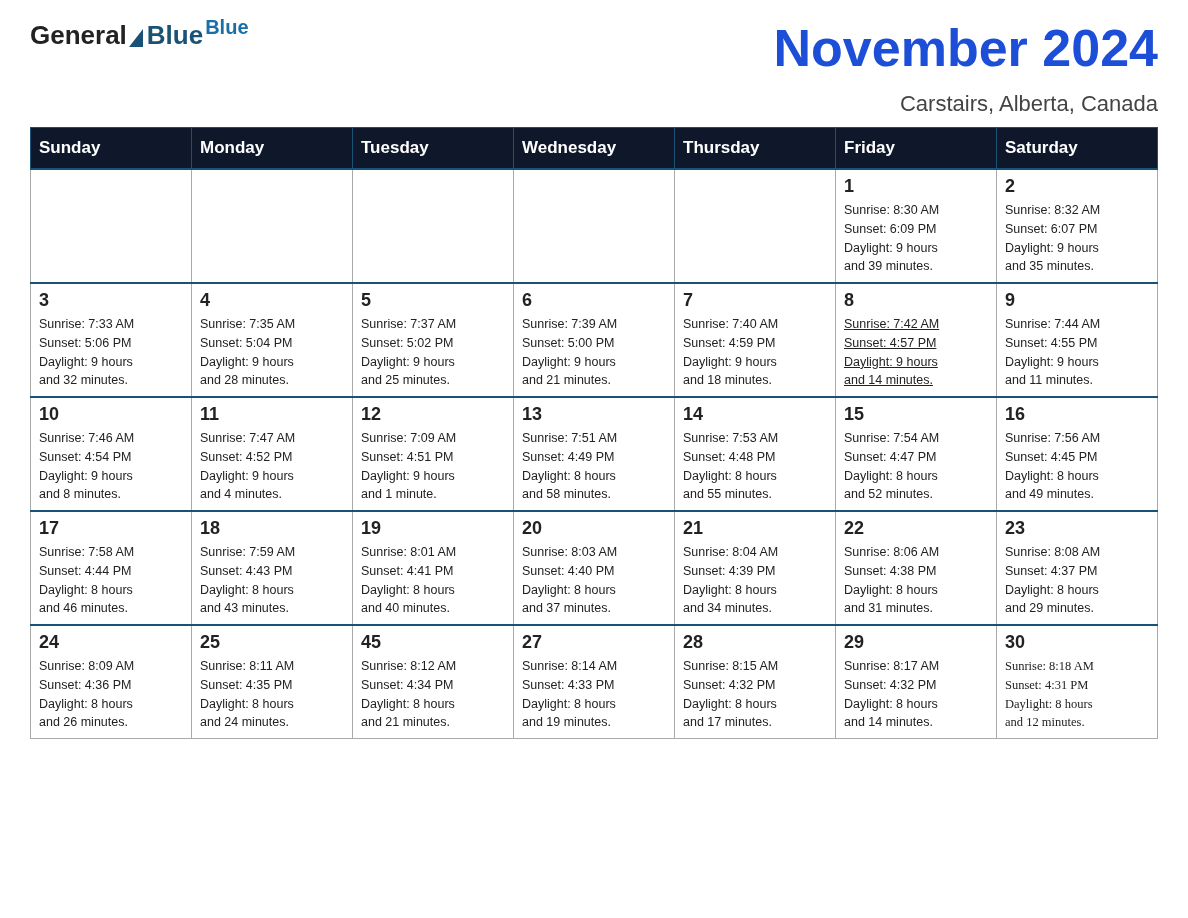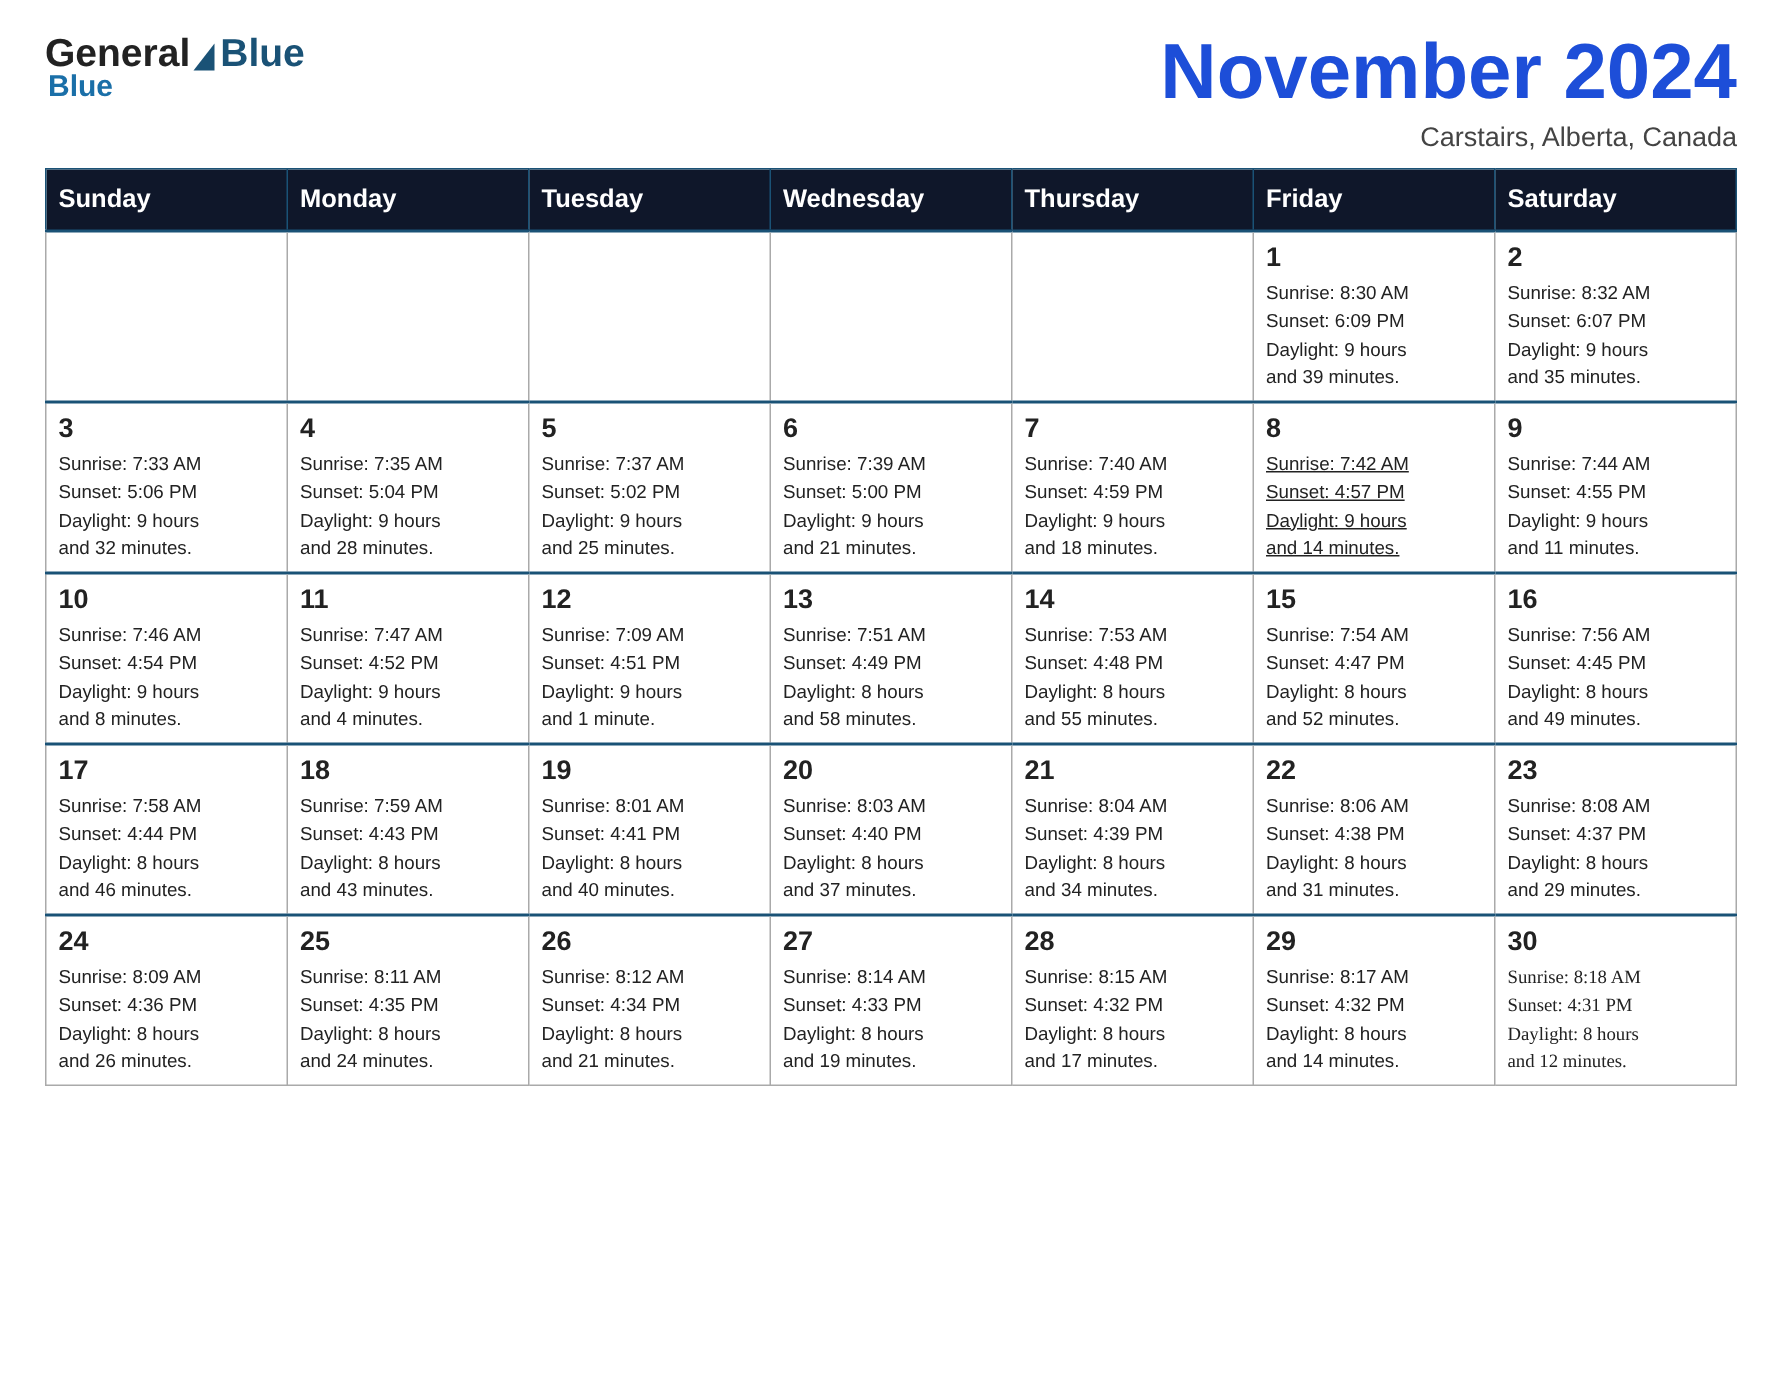--- a/index.html
+++ b/index.html
@@ -12,21 +12,20 @@
       padding: 20px 30px;
     }
     .header {
       display: flex;
       justify-content: space-between;
       align-items: flex-start;
       margin-bottom: 10px;
     }
     .logo {
       display: flex;
-      flex-direction: column;
       align-items: flex-start;
     }
     .logo-general {
       font-size: 26px;
       font-weight: bold;
       color: #222;
       display: flex;
       align-items: center;
     }
     .logo-arrow {
@@ -57,23 +56,23 @@
     .title-section {
       text-align: right;
     }
     .month-title {
       font-size: 52px;
       font-weight: bold;
       color: #1d4ed8;
       line-height: 1.1;
     }
     .location {
-      font-size: 18px;
+      font-size: 22px;
       color: #444;
-      margin-top: 4px;
+      margin-top: 14px;
     }
     .calendar {
       width: 100%;
       border-collapse: collapse;
       margin-top: 10px;
     }
     .calendar th {
       background-color: #0f172a;
       color: #fff;
       font-size: 17px;
@@ -323,21 +322,21 @@
 and 26 minutes.</div>
         </td>
         <td>
           <span class="day-number">25</span>
           <div class="day-info" style="white-space: pre-line;">Sunrise: 8:11 AM
 Sunset: 4:35 PM
 Daylight: 8 hours
 and 24 minutes.</div>
         </td>
         <td>
-          <span class="day-number">26</span>
+          <span class="day-number">45</span>
           <div class="day-info" style="white-space: pre-line;">Sunrise: 8:12 AM
 Sunset: 4:34 PM
 Daylight: 8 hours
 and 21 minutes.</div>
         </td>
         <td>
           <span class="day-number">27</span>
           <div class="day-info" style="white-space: pre-line;">Sunrise: 8:14 AM
 Sunset: 4:33 PM
 Daylight: 8 hours

